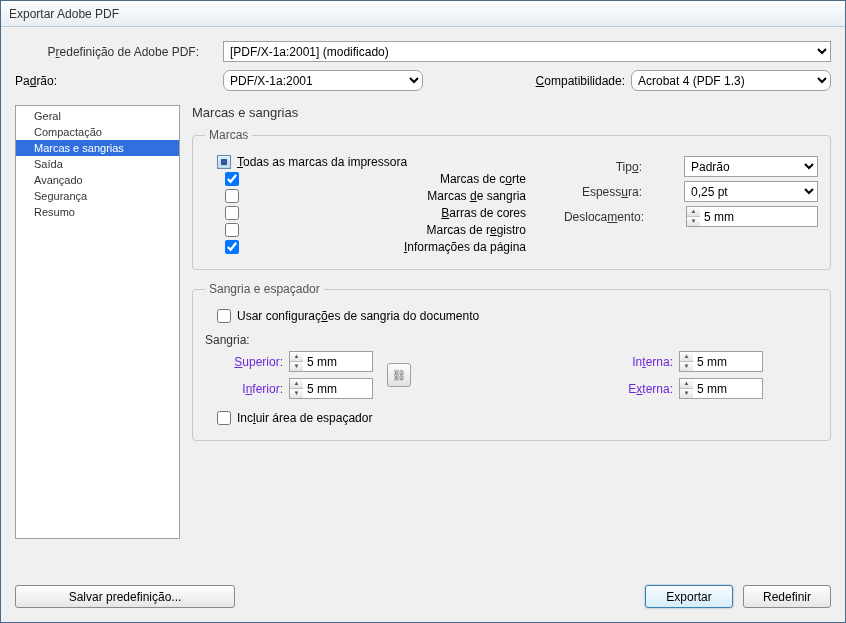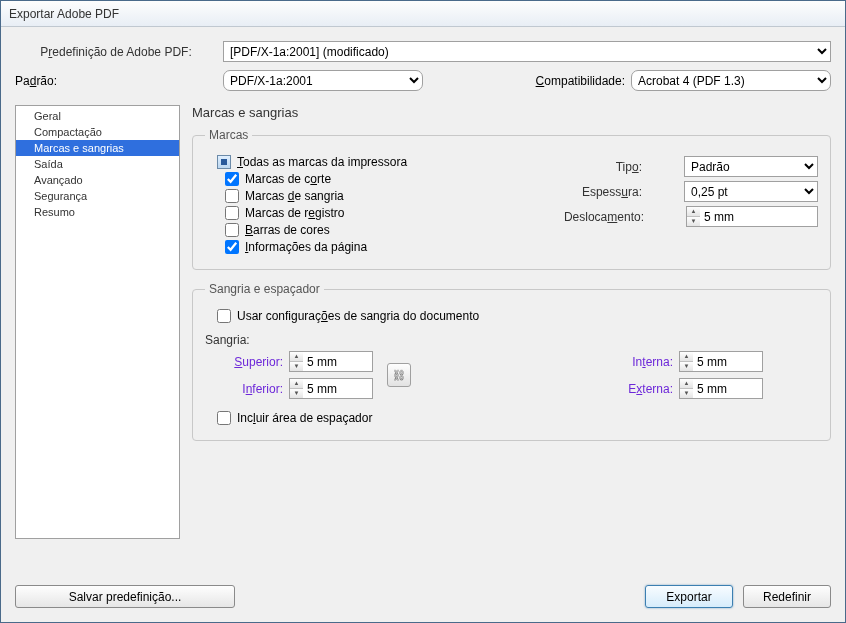--- a/index.html
+++ b/index.html
@@ -53,21 +53,21 @@
     font-size: 12px;
     background: #fff;
     border: 1px solid #a0a0a0;
     height: 21px;
     padding: 1px 4px;
   }
   select {
     padding: 1px 2px;
   }
   .row-preset { }
-  .row-preset .lbl { width: 208px; padding-right: 6px; text-align: center; }
+  .row-preset .lbl { width: 208px; padding-right: 24px; }
   .row-preset select { flex: 1; }
   .row-std { }
   .row-std .lbl1 { width: 208px; padding-right: 19px; text-align:left;}
   .row-std .lbl2 { text-align:right; padding-right:6px; }
   .row-std select { width: 200px; border-radius: 7px; }
   .row-std .gap { flex:1; }
   .midarea {
     display: flex;
     flex: 1;
     margin-top: 6px;
@@ -124,21 +124,21 @@
   }
   .chk-row {
     display: flex;
     align-items: center;
     margin: 3px 12px;
   }
   .chk-row input[type="checkbox"] {
     margin-right: 6px;
     width: 14px; height: 14px;
   }
-  .chk-row.indent { margin-left: 20px; }
+  .chk-row.indent { margin-left: 20px; justify-content: space-between; }
   .chk-master input[type="checkbox"] {
     appearance: none;
     width: 14px; height: 14px;
     border: 1px solid #6b8aa8;
     background: linear-gradient(to bottom, #dfefff, #bcd7f0);
     position: relative;
   }
   .chk-master input[type="checkbox"]::after {
     content: "";
     position: absolute;
@@ -310,25 +310,25 @@
               <div class="chk-row indent">
                 <input type="checkbox" checked="" style="">
                 <span><span>Marcas de c</span><span class="underline-key">o</span><span>rte</span></span>
               </div>
               <div class="chk-row indent">
                 <input type="checkbox" style="">
                 <span><span>Marcas </span><span class="underline-key">d</span><span>e sangria</span></span>
               </div>
               <div class="chk-row indent">
                 <input type="checkbox" style="">
-                <span><span>Marcas de r</span><span class="underline-key">e</span><span>gistro</span></span>
+                <span><span></span><span class="underline-key">B</span><span>arras de cores</span></span>
               </div>
               <div class="chk-row indent">
                 <input type="checkbox" style="">
-                <span><span></span><span class="underline-key">B</span><span>arras de cores</span></span>
+                <span><span>Marcas de r</span><span class="underline-key">e</span><span>gistro</span></span>
               </div>
               <div class="chk-row indent">
                 <input type="checkbox" checked="" style="">
                 <span><span></span><span class="underline-key">I</span><span>nformações da página</span></span>
               </div>
             </div>
 
             <div class="marks-right">
               <div class="rrow">
                 <div class="rlabel"><span>Tip</span><span class="underline-key">o</span><span>:</span></div>

